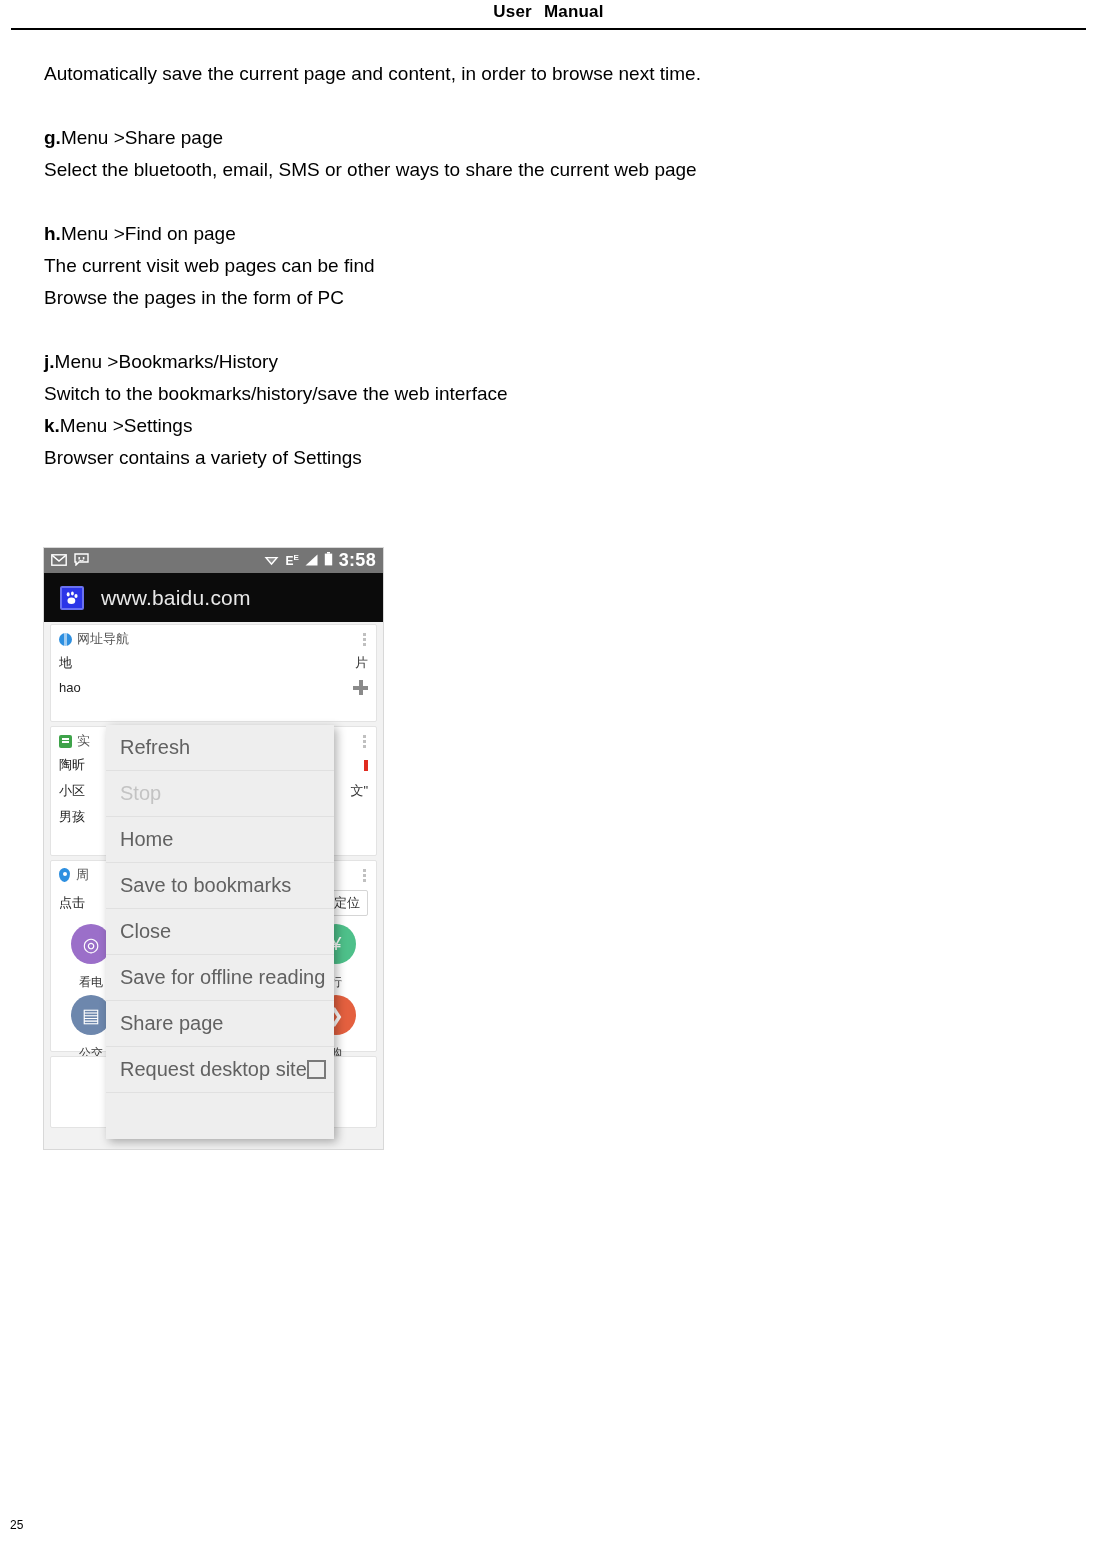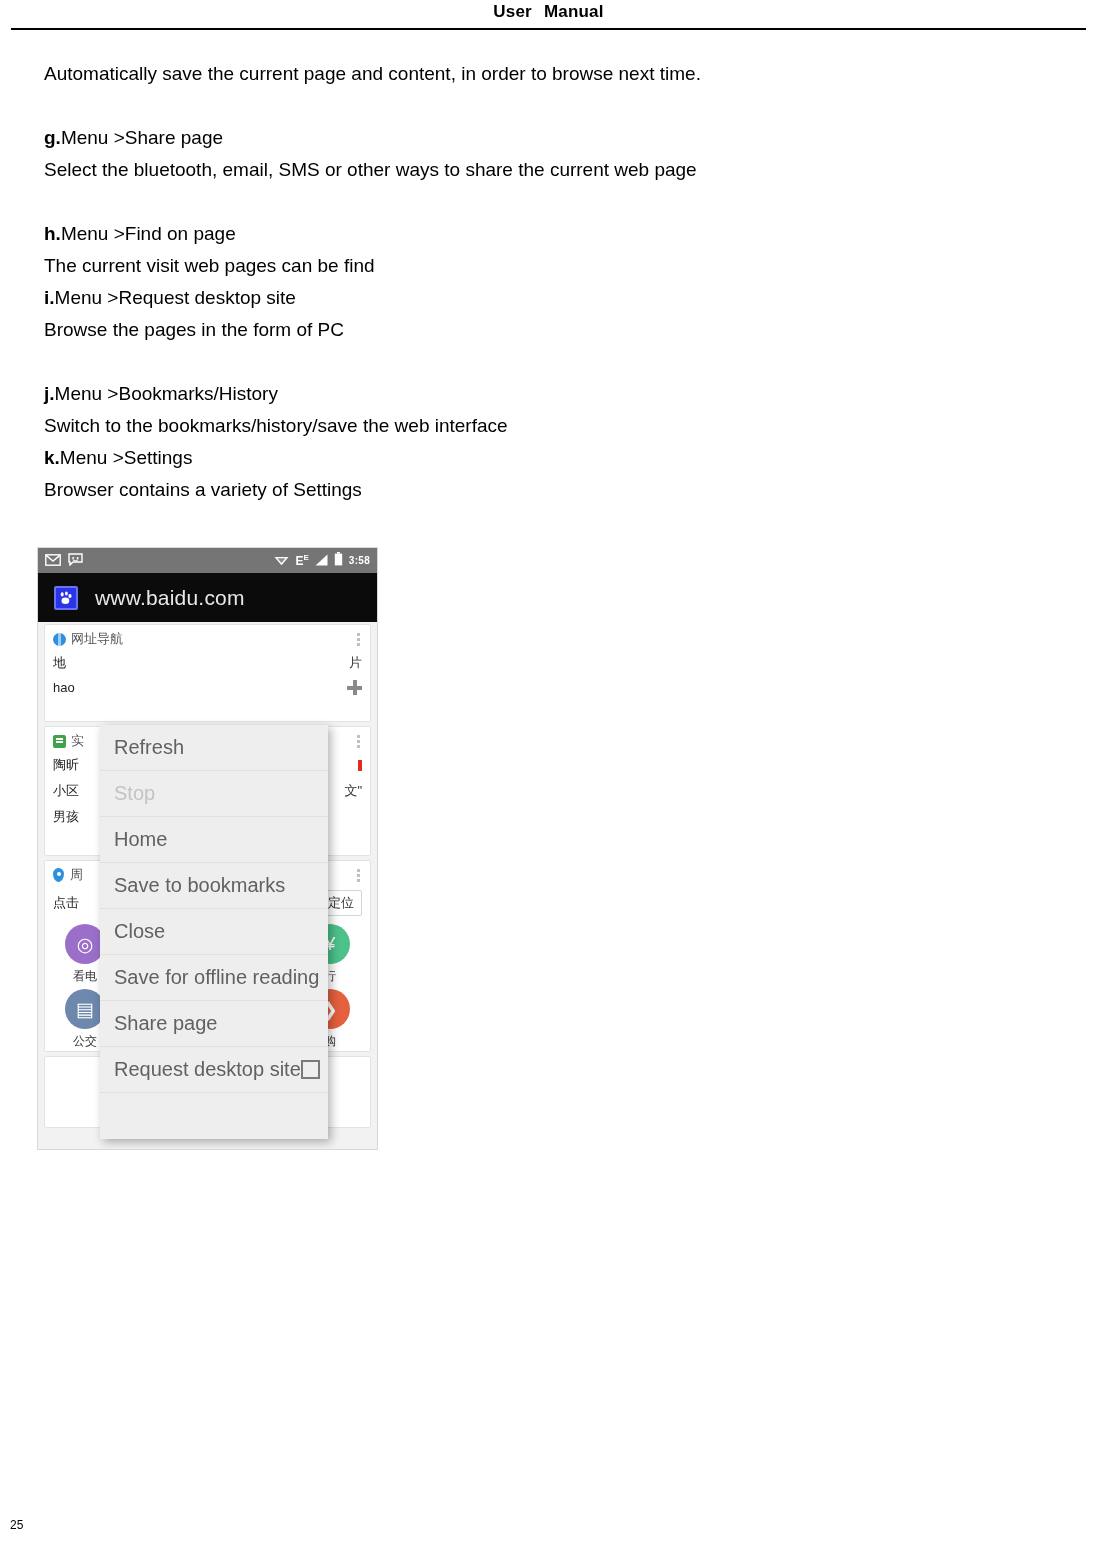--- a/index.html
+++ b/index.html
@@ -62,42 +62,42 @@
     position: absolute;
     left: 10px;
     top: 1518px;
     font-size: 12px;
     color: #000;
   }
 
   
   .shot {
     position: absolute;
-    left: 37px;
+    left: 43px;
     top: 547px;
     width: 341px;
     height: 603px;
     overflow: hidden;
     background: #ffffff;
     border: 1px solid #d8d8d8;
     box-sizing: border-box;
   }
 
   
   .statusbar {
     position: absolute; left: 0; top: 0;
     width: 100%; height: 25px;
     background: #757575;
     display: flex; align-items: center;
     padding: 0 7px;
     box-sizing: border-box;
   }
   .sb-left { display: flex; align-items: center; gap: 7px; }
   .sb-right { margin-left: auto; display: flex; align-items: center; gap: 6px; }
-  .sb-time { color: #ffffff; font-size: 10px; font-weight: bold; letter-spacing: .3px; }
+  .sb-time { color: #ffffff; font-size: 18px; font-weight: bold; letter-spacing: .3px; }
   .sb-e { color: #ffffff; font-size: 12px; font-weight: bold; line-height: 1; }
   .sb-e sup { font-size: 8px; }
 
   
   .urlbar {
     position: absolute; left: 0; top: 25px;
     width: 100%; height: 49px;
     background: #0b0b0b;
     display: flex; align-items: center;
     padding-left: 16px;
@@ -200,21 +200,21 @@
   .circ {
     width: 40px; height: 40px; border-radius: 50%;
     margin: 0 auto;
     display: flex; align-items: center; justify-content: center;
     color: #fff; font-size: 19px;
   }
   .circ.purple { background: #9b6fc9; }
   .circ.green  { background: #4ec08a; }
   .circ.blue   { background: #6d87ad; }
   .circ.orange { background: #e4603f; }
-  .circ-lb { font-size: 12px; color: #333; margin-top: 4px; }
+  .circ-lb { font-size: 12px; color: #333; margin-top: 10px; }
 
   
   .menu {
     position: absolute;
     left: 62px; top: 103px;
     width: 228px;
     background: #eeeeee;
     box-shadow: 3px 3px 9px rgba(0,0,0,.30);
     z-index: 5;
   }
@@ -248,21 +248,20 @@
 
 <div class="body-copy">
   <div class="para">Automatically save the current page and content, in order to browse next time.</div>
 
   <div class="para gap-before"><b>g.</b><span>Menu &gt;Share page</span></div>
   <div class="para">Select the bluetooth, email, SMS or other ways to share the current web page</div>
 
   <div class="para gap-before"><b>h.</b><span>Menu &gt;Find on page</span></div>
   <div class="para">The current visit web pages can be find</div>
 
-  <div class="para"><b>i.</b><span>Menu &gt;Request desktop site</span></div>
   <div class="para">Browse the pages in the form of PC</div>
 
   <div class="para gap-before"><b>j.</b><span>Menu &gt;Bookmarks/History</span></div>
   <div class="para">Switch to the bookmarks/history/save the web interface</div>
 
   <div class="para"><b>k.</b><span>Menu &gt;Settings</span></div>
   <div class="para">Browser contains a variety of Settings</div>
 </div>
 
 <div class="shot">

